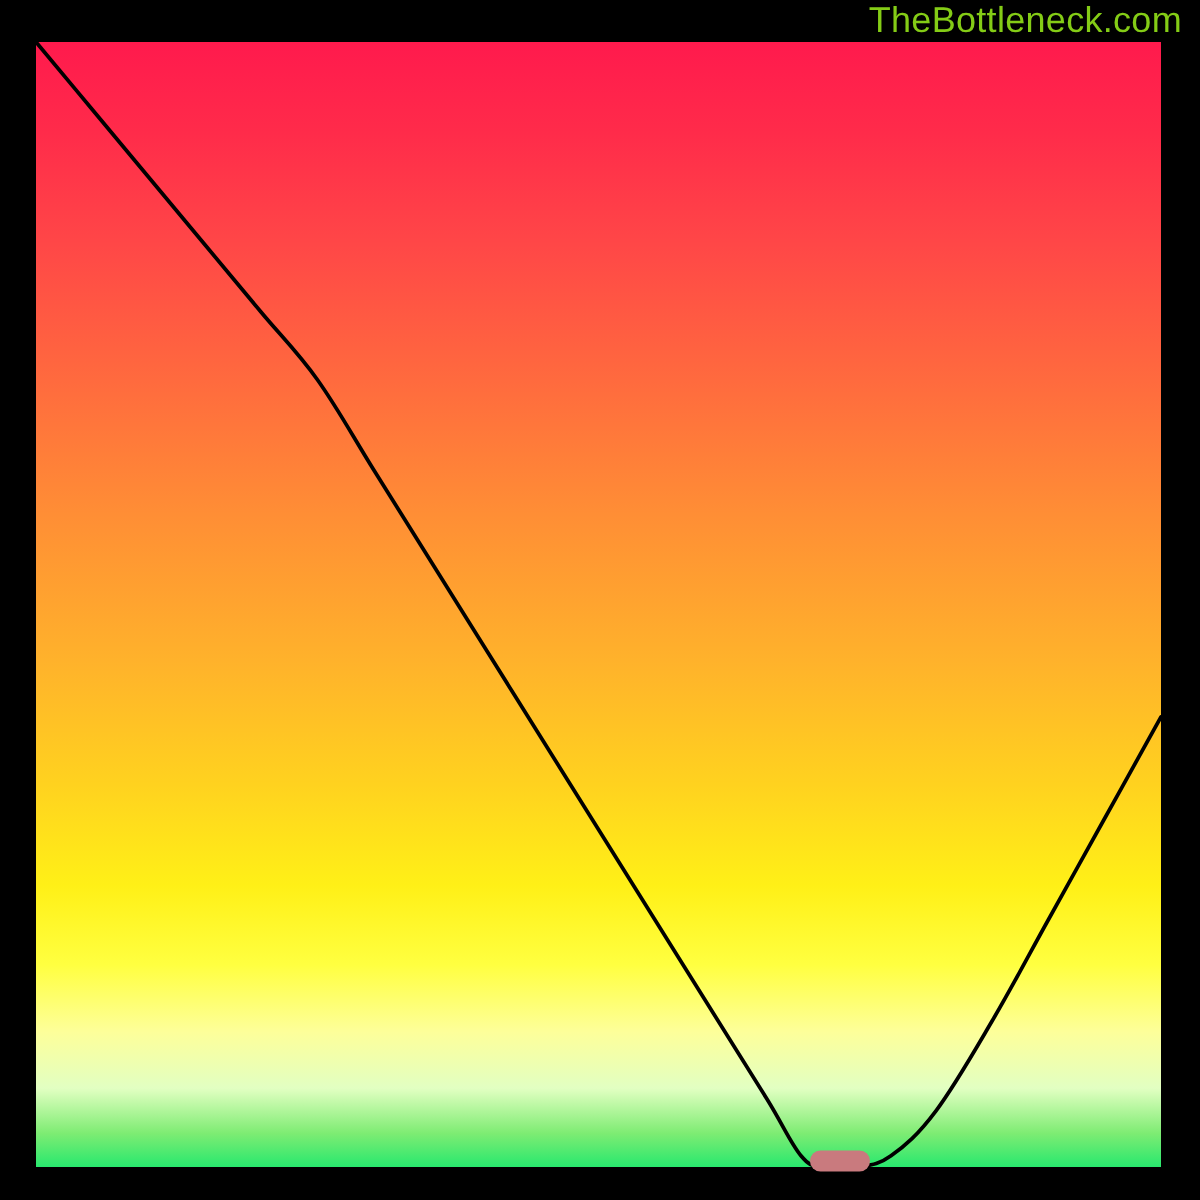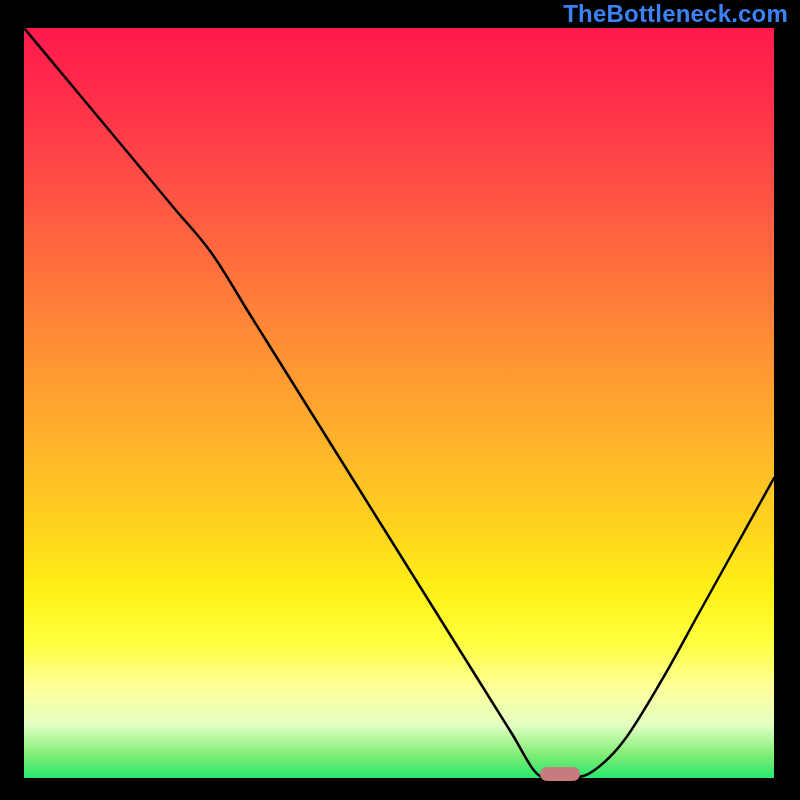--- a/index.html
+++ b/index.html
@@ -14,22 +14,22 @@
     position: relative;
     width: 800px;
     height: 800px;
   }
   .watermark {
     position: absolute;
     top: 0;
     right: 12px;
     font-family: Arial, Helvetica, sans-serif;
     font-size: 24px;
-    font-weight: bold;
-    color: #3b82f6;
+    font-weight: normal;
+    color: #84cc16;
     letter-spacing: 0.2px;
     user-select: none;
     z-index: 10;
   }
   .plot {
     position: absolute;
     left: 24px;
     top: 28px;
     width: 750px;
     height: 750px;

